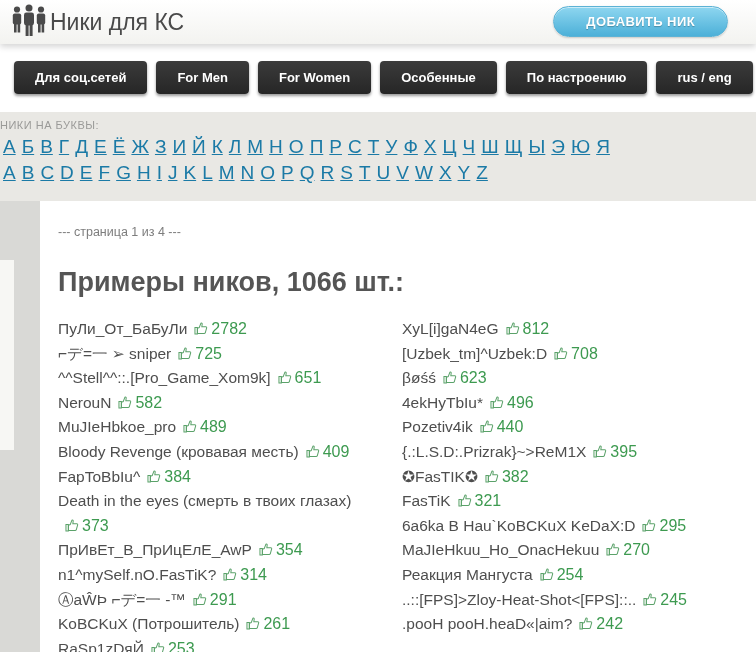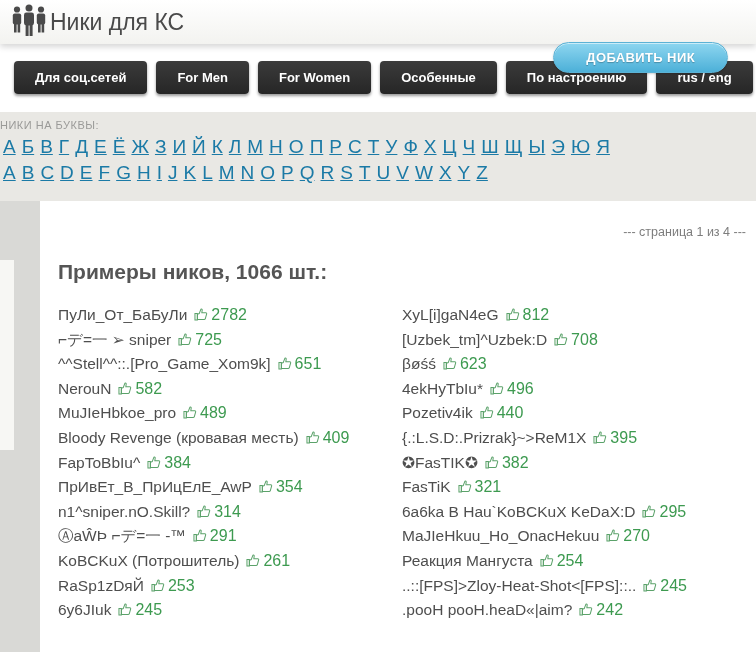--- a/index.html
+++ b/index.html
@@ -18,42 +18,42 @@
   .logo { margin:2px 0 0 8px; flex:none; }
   .site-title { font-size:23px; color:#4a4a4a; }
   .add-btn {
     position:absolute; right:28px; top:6px; height:31px; padding:0 32px;
     border-radius:17px;
     background:linear-gradient(#8ed6f0,#4cb0d8);
     border:1px solid #5cb2d5;
     color:#fff; font-weight:bold; font-size:13px; letter-spacing:.4px;
     text-shadow:0 1px 1px rgba(0,0,0,.25);
     box-shadow:inset 0 1px 0 rgba(255,255,255,.55), 0 1px 2px rgba(0,0,0,.18);
-    display:flex; align-items:center; font-family:inherit; cursor:pointer;margin-top:36px;
+    display:flex; align-items:center; font-family:inherit; cursor:pointer;
   }
   
   .nav { background:#ffffff; padding:17px 28px 18px 14px; display:flex; justify-content:space-between;gap:9px; }
   .nav-btn {
     background:linear-gradient(#3b3b3b,#262626);
     color:#fff; font-weight:bold; font-size:13px;
     padding:9px 21px; border-radius:4px; border:none;
     box-shadow:0 2px 3px rgba(0,0,0,.4);
     font-family:inherit; cursor:pointer; white-space:nowrap;
   }
   
   .alpha { background:#e9e8e4; padding:7px 0 15px; }
   .alpha-label { font-size:11px; color:#9a9a98; letter-spacing:.5px; margin-bottom:3px; }
   .alpha-row { line-height:25px; }
   .alpha-row a { color:#1b7aa6; font-size:19px; text-decoration:underline; margin:0 3px; cursor:pointer; }
   
   .main { position:relative; height:456px; }
   .left-strip { position:absolute; left:0; top:59px; width:14px; height:190px; background:#f7f7f4; }
   .panel { margin-left:40px; background:#fff; height:100%; padding:0 10px 0 18px; }
-  .pagination { text-align:right; color:#7d7d7d; font-size:12.5px; padding-top:24px; }
-  .heading { font-size:21px; color:#555; margin:21px 0 19px; font-weight:bold; }
+  .pagination { text-align:left; color:#7d7d7d; font-size:12.5px; padding-top:24px; }
+  .heading { font-size:27px; color:#555; margin:28px 0 19px; font-weight:bold; }
   .cols { display:flex; }
   .col-left { width:344px; flex:none; }
   .col-right { flex:1; }
   .nick-row { font-size:15.5px; color:#4e4e4e; line-height:24.6px; }
   .likes { white-space:nowrap; }
   .thumb svg { vertical-align:-1px; margin:0 3px 0 7px; }
   .count { color:#3d9a50; font-size:16px; }
 </style>
 </head>
 <body>
@@ -142,27 +142,31 @@
           <div class="nick-row"><span>Bloody Revenge (кровавая месть)</span><span class="likes"><span class="thumb"><svg width="14" height="13" viewBox="0 0 15 14" fill="none" stroke="#5ba26a" stroke-width="1.1">
                   <path d="M1 6h2.6v7H1z"></path>
                   <path d="M3.6 12.5V6.8l2-.8 1.6-4.3c.3-.9 1.6-.7 1.6.3L8.4 5h4.2c.7 0 1.2.7 1 1.4l-1.5 5.2c-.2.5-.6.9-1.2.9H3.6z"></path>
                 </svg></span><span class="count">409</span></span></div>
 
           <div class="nick-row"><span>FapToBbIu^</span><span class="likes"><span class="thumb"><svg width="14" height="13" viewBox="0 0 15 14" fill="none" stroke="#5ba26a" stroke-width="1.1">
                   <path d="M1 6h2.6v7H1z"></path>
                   <path d="M3.6 12.5V6.8l2-.8 1.6-4.3c.3-.9 1.6-.7 1.6.3L8.4 5h4.2c.7 0 1.2.7 1 1.4l-1.5 5.2c-.2.5-.6.9-1.2.9H3.6z"></path>
                 </svg></span><span class="count">384</span></span></div>
 
+          <div class="nick-row"><span>Death in the eyes (смерть в твоих глазах)</span><span class="likes"><span class="thumb"><svg width="14" height="13" viewBox="0 0 15 14" fill="none" stroke="#5ba26a" stroke-width="1.1">
+                  <path d="M1 6h2.6v7H1z"></path>
+                  <path d="M3.6 12.5V6.8l2-.8 1.6-4.3c.3-.9 1.6-.7 1.6.3L8.4 5h4.2c.7 0 1.2.7 1 1.4l-1.5 5.2c-.2.5-.6.9-1.2.9H3.6z"></path>
+                </svg></span><span class="count">373</span></span></div>
 
           <div class="nick-row"><span>ПрИвЕт_В_ПрИцЕлЕ_AwP</span><span class="likes"><span class="thumb"><svg width="14" height="13" viewBox="0 0 15 14" fill="none" stroke="#5ba26a" stroke-width="1.1">
                   <path d="M1 6h2.6v7H1z"></path>
                   <path d="M3.6 12.5V6.8l2-.8 1.6-4.3c.3-.9 1.6-.7 1.6.3L8.4 5h4.2c.7 0 1.2.7 1 1.4l-1.5 5.2c-.2.5-.6.9-1.2.9H3.6z"></path>
                 </svg></span><span class="count">354</span></span></div>
 
-          <div class="nick-row"><span>n1^sniper.nO.Skill?</span><span class="likes"><span class="thumb"><svg width="14" height="13" viewBox="0 0 15 14" fill="none" stroke="#5ba26a" stroke-width="1.1">
+          <div class="nick-row"><span>n1^mySelf.nO.FasTiK?</span><span class="likes"><span class="thumb"><svg width="14" height="13" viewBox="0 0 15 14" fill="none" stroke="#5ba26a" stroke-width="1.1">
                   <path d="M1 6h2.6v7H1z"></path>
                   <path d="M3.6 12.5V6.8l2-.8 1.6-4.3c.3-.9 1.6-.7 1.6.3L8.4 5h4.2c.7 0 1.2.7 1 1.4l-1.5 5.2c-.2.5-.6.9-1.2.9H3.6z"></path>
                 </svg></span><span class="count">314</span></span></div>
 
           <div class="nick-row"><span>ⒶaŴÞ ⌐デ=一 -™</span><span class="likes"><span class="thumb"><svg width="14" height="13" viewBox="0 0 15 14" fill="none" stroke="#5ba26a" stroke-width="1.1">
                   <path d="M1 6h2.6v7H1z"></path>
                   <path d="M3.6 12.5V6.8l2-.8 1.6-4.3c.3-.9 1.6-.7 1.6.3L8.4 5h4.2c.7 0 1.2.7 1 1.4l-1.5 5.2c-.2.5-.6.9-1.2.9H3.6z"></path>
                 </svg></span><span class="count">291</span></span></div>
 
           <div class="nick-row"><span>KoBCKuX (Потрошитель)</span><span class="likes"><span class="thumb"><svg width="14" height="13" viewBox="0 0 15 14" fill="none" stroke="#5ba26a" stroke-width="1.1">

